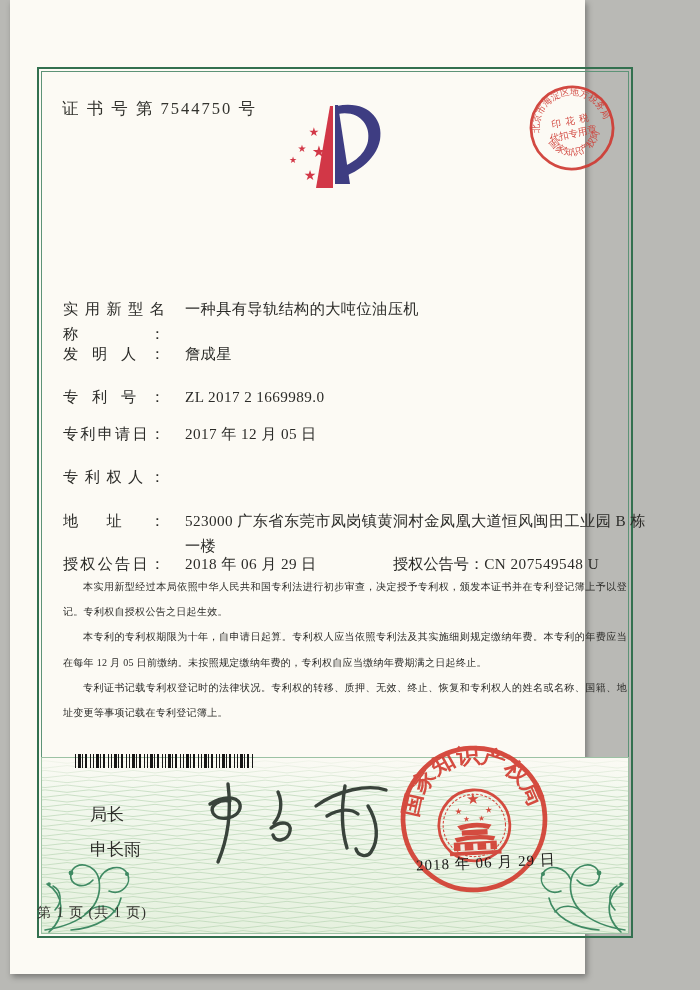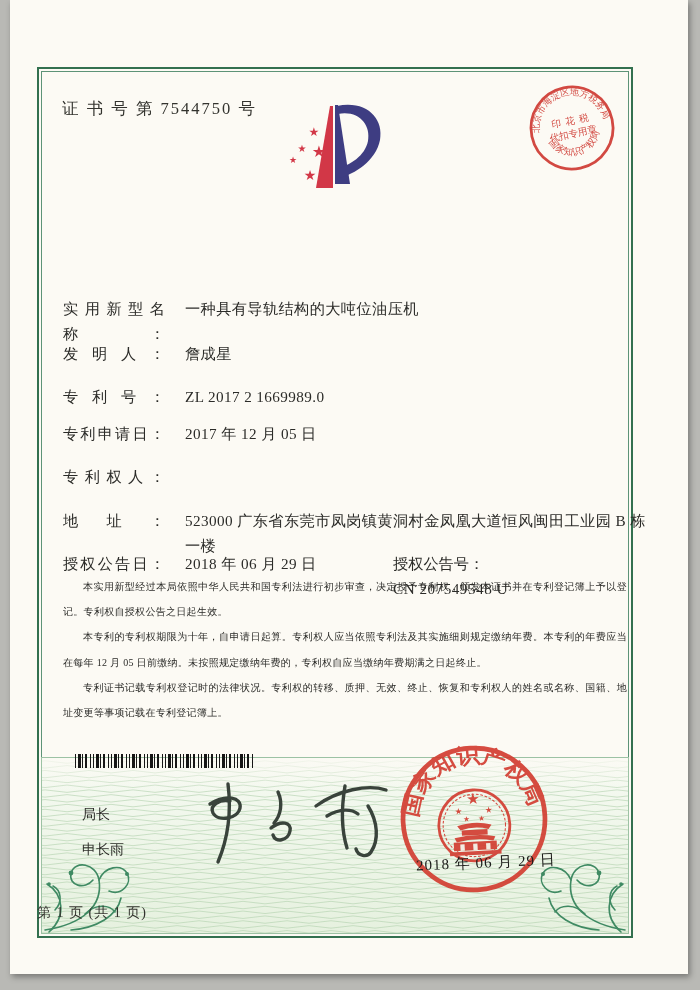--- a/index.html
+++ b/index.html
@@ -3,24 +3,23 @@
 <meta charset="utf-8">
 <style>
   html,body{margin:0;padding:0;}
   body{
     width:700px;height:990px;position:relative;overflow:hidden;
     background:#b9b9b5;
     font-family:"Liberation Serif","DejaVu Serif",serif;
     color:#2b2b28;
   }
   .paper{
-    position:absolute;left:10px;top:0;width:665px;height:974px;
+    position:absolute;left:10px;top:0;width:575px;height:974px;
     background:#fcfaf4;
     box-shadow:2px 3px 6px rgba(0,0,0,.35);
-    padding-left:13px;
   }
   .frame{
     position:absolute;left:27px;top:67px;width:596px;height:871px;
     border:2.5px solid #33704f;box-sizing:border-box;
   }
   .frame-inner{position:absolute;inset:2px;border:1px solid #5d9377;}
   .cert-no{
     position:absolute;left:52px;top:98px;font-size:16.5px;letter-spacing:2px;color:#33332e;
   }
   
@@ -30,21 +29,21 @@
     position:absolute;left:27px;top:204px;width:596px;text-align:center;
     font-size:34px;font-weight:bold;letter-spacing:10px;color:#262624;
   }
   
   .frow{position:absolute;left:53px;display:flex;font-size:15.2px;line-height:25px;}
   .flabel{
     display:inline-block;width:102px;text-align:justify;text-align-last:justify;
     flex:none;color:#2b2b28;
   }
   .fvalue{margin-left:20px;width:462px;letter-spacing:.4px;}
-  .grant-right{position:absolute;left:330px;top:0;display:flex;white-space:nowrap;flex-direction:column;}
+  .grant-right{position:absolute;left:330px;top:0;display:flex;white-space:nowrap;}
   .grant-right .flabel{width:auto;text-align:left;text-align-last:auto;}
   
   .bodytext{
     position:absolute;left:53px;top:574px;width:564px;
     font-size:10px;line-height:25.2px;text-align:justify;letter-spacing:.3px;
   }
   .bodytext p{margin:0;text-indent:2em;}
   
   .band{
     position:absolute;left:31px;top:757px;width:588px;height:177px;
@@ -61,21 +60,21 @@
   .barcode{
     position:absolute;left:65px;top:754px;width:179px;height:14px;
     background:repeating-linear-gradient(90deg,
       #161616 0 1.5px,transparent 1.5px 3px,
       #161616 3px 6px,transparent 6px 7px,
       #161616 7px 8px,transparent 8px 10.5px,
       #161616 10.5px 12px,transparent 12px 15px,
       #161616 15px 16px,transparent 16px 18px);
   }
   
-  .official{position:absolute;left:72px;top:797px;font-size:14px;line-height:35px;color:#2e2e2a;}
+  .official{position:absolute;left:80px;top:797px;font-size:17px;line-height:35px;color:#2e2e2a;}
   .sig-svg{position:absolute;left:172px;top:770px;}
   
   .stamp-seal{position:absolute;left:500px;top:66px;}
   .office-seal{position:absolute;left:378px;top:733px;}
   .seal-date{
     position:absolute;left:406px;top:853px;width:160px;white-space:nowrap;
     font-size:15px;letter-spacing:1px;color:#1c1c1a;transform:rotate(-2.5deg);
   }
   
   .footer{

